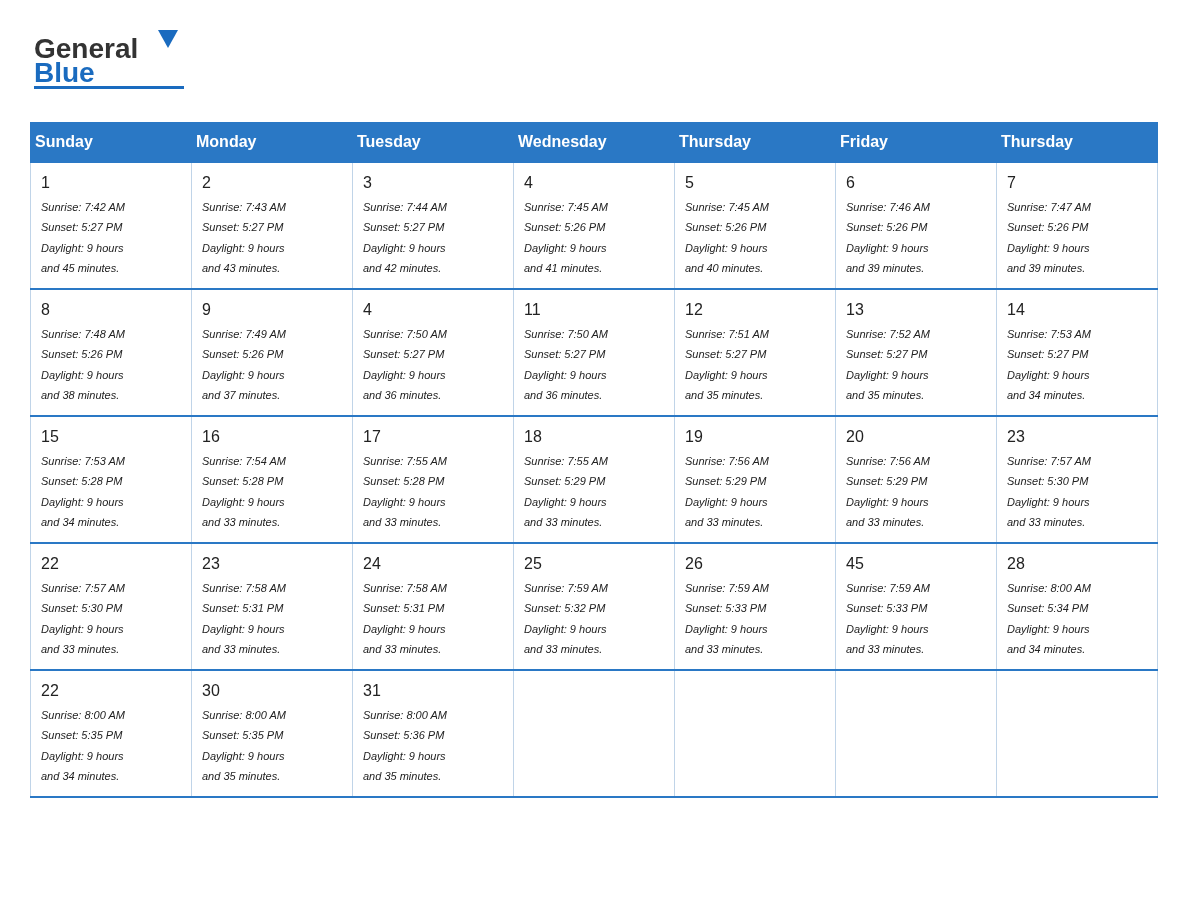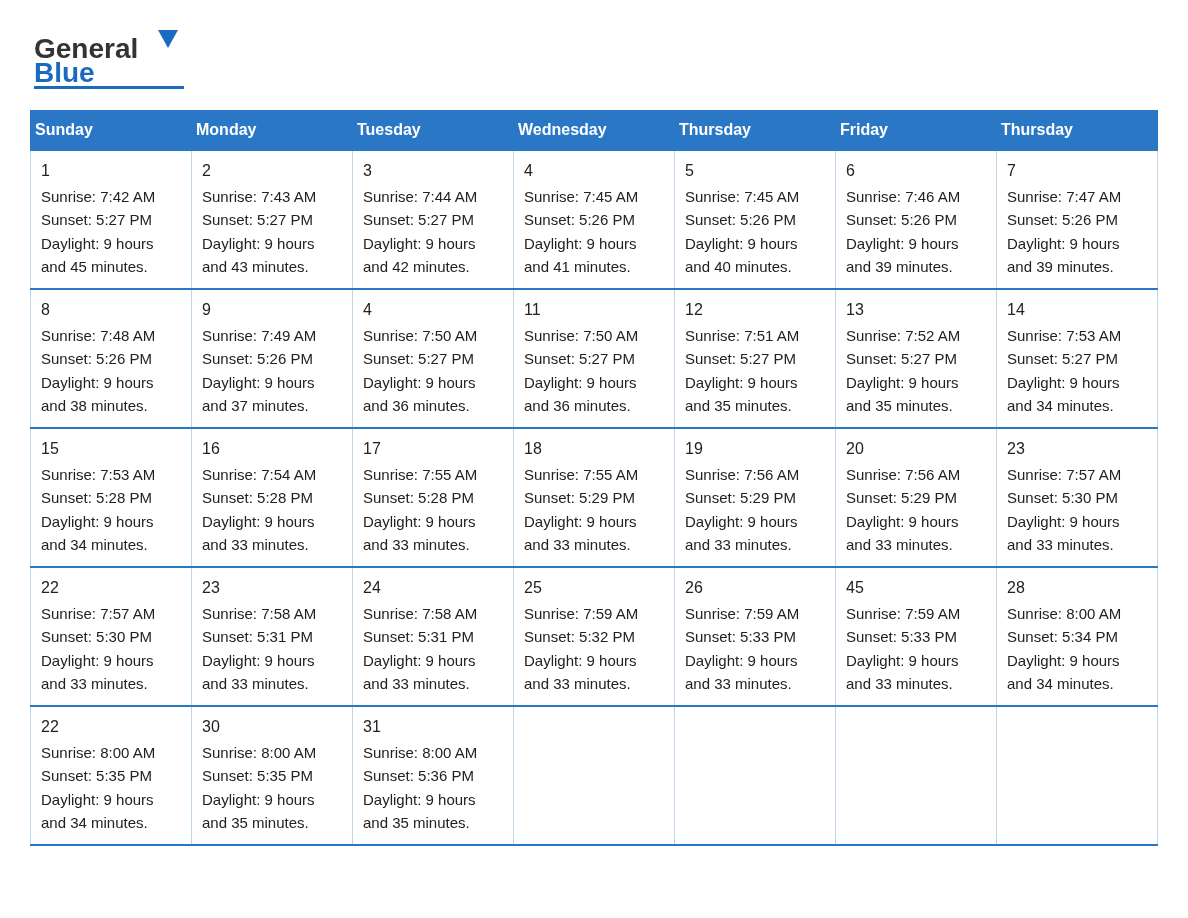--- a/index.html
+++ b/index.html
@@ -7,21 +7,21 @@
       font-family: Arial, sans-serif;
       background: #fff;
       width: 1188px;
       min-height: 918px;
       padding: 20px 30px;
     }
     .header {
       display: flex;
       justify-content: space-between;
       align-items: flex-start;
-      margin-bottom: 20px;
+      margin-bottom: 32px;
     }
     .title-block {
       text-align: right;
     }
     .month-title {
       font-size: 48px;
       font-weight: bold;
       color: #222;
       line-height: 1.1;
     }
@@ -57,23 +57,24 @@
     .calendar tr {
       border-bottom: 2px solid #2a78c5;
     }
     .day-num {
       font-size: 16px;
       font-weight: normal;
       display: block;
       margin-bottom: 2px;
     }
     .day-info {
-      font-size: 15px;
+      font-size: 11px;
       color: #222;
       line-height: 1.55;
+      font-style: italic;
     }
     .empty-cell {
       background: #fff;
     }
 
     
     .logo-area {
       display: flex;
       flex-direction: column;
     }

